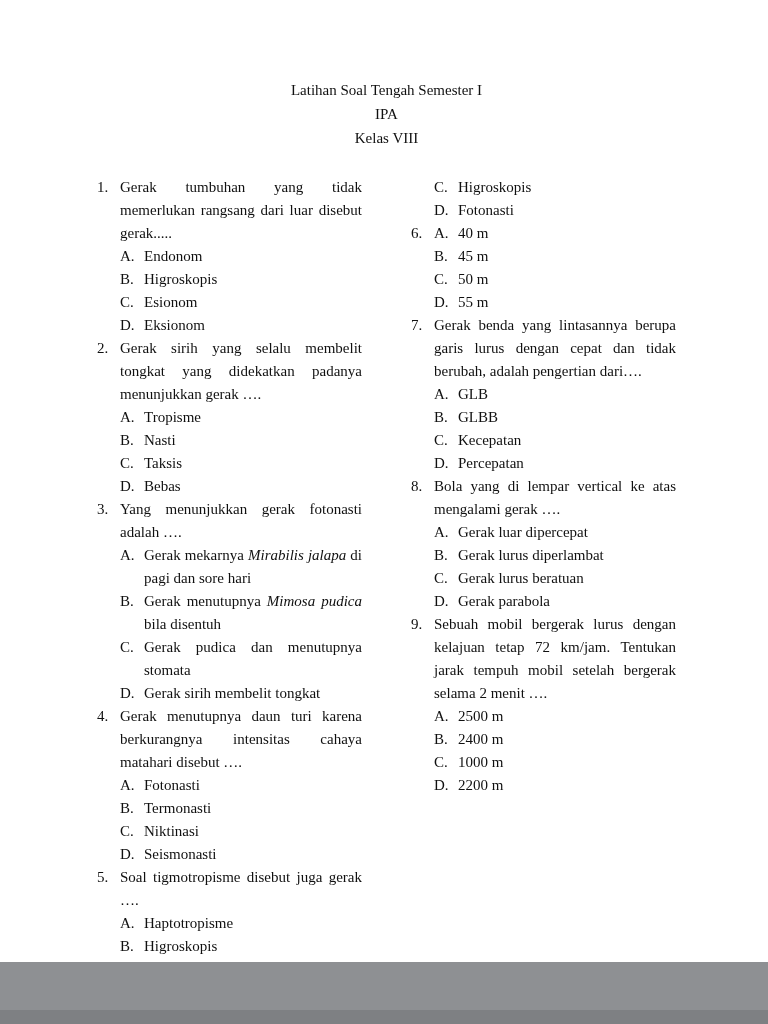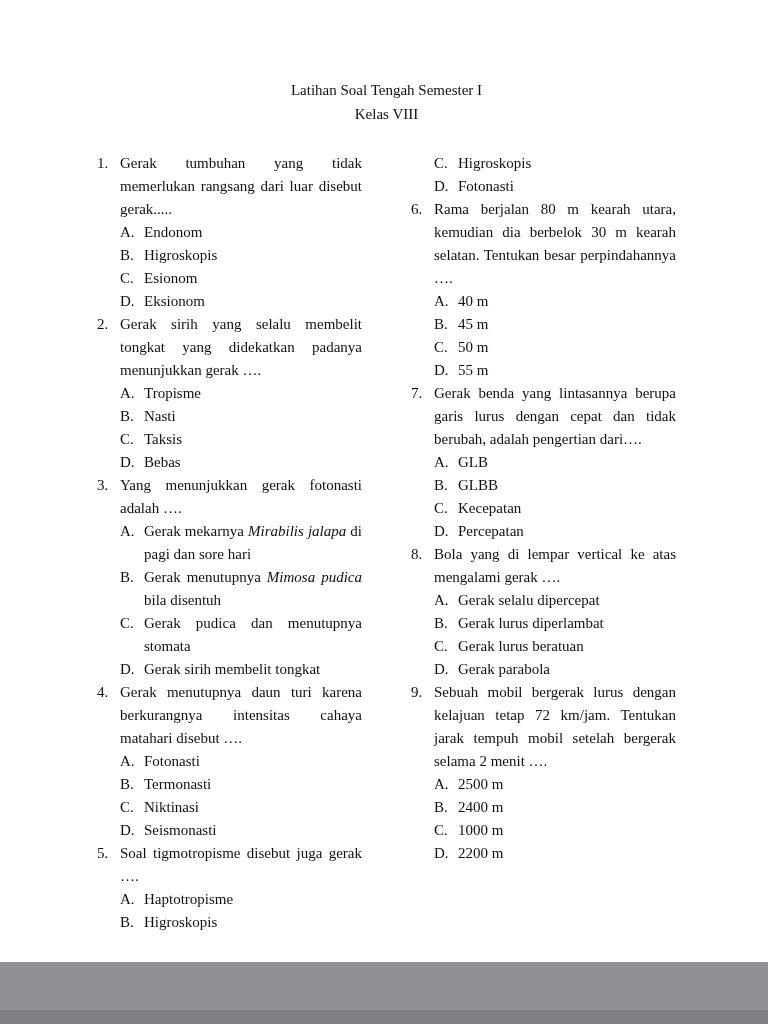--- a/index.html
+++ b/index.html
@@ -55,20 +55,21 @@
   }
   .viewer { position: relative; width: 768px; height: 1024px; }
 </style>
 </head>
 <body>
 
 <div class="viewer">
   <div class="paper">
     <header class="doc-header">
       <div>Latihan Soal Tengah Semester I</div>
+      <div>IPA</div>
       <div>Kelas VIII</div>
     </header>
     <main class="doc-columns">
       <section class="col" id="col-left">
           <div class="question">
             <div class="qnum">1.</div>
             <div class="qbody">
               <div class="qtext">Gerak tumbuhan yang tidak memerlukan rangsang dari luar disebut gerak.....</div>
               <div class="option">
                 <span class="olabel">A.</span>
@@ -179,21 +180,20 @@
               </div>
               <div class="option">
                 <span class="olabel">D.</span>
                 <span class="otext">Fotonasti</span>
               </div>
             </div>
           </div>
           <div class="question">
             <div class="qnum">6.</div>
             <div class="qbody">
-              <div class="qtext">Rama berjalan 80 m kearah utara, kemudian dia berbelok 30 m kearah selatan. Tentukan besar perpindahannya ….</div>
               <div class="option">
                 <span class="olabel">A.</span>
                 <span class="otext">40 m</span>
               </div>
               <div class="option">
                 <span class="olabel">B.</span>
                 <span class="otext">45 m</span>
               </div>
               <div class="option">
                 <span class="olabel">C.</span>
@@ -226,21 +226,21 @@
                 <span class="otext">Percepatan</span>
               </div>
             </div>
           </div>
           <div class="question">
             <div class="qnum">8.</div>
             <div class="qbody">
               <div class="qtext">Bola yang di lempar vertical ke atas mengalami gerak ….</div>
               <div class="option">
                 <span class="olabel">A.</span>
-                <span class="otext">Gerak selalu dipercepat</span>
+                <span class="otext">Gerak luar dipercepat</span>
               </div>
               <div class="option">
                 <span class="olabel">B.</span>
                 <span class="otext">Gerak lurus diperlambat</span>
               </div>
               <div class="option">
                 <span class="olabel">C.</span>
                 <span class="otext">Gerak lurus beratuan</span>
               </div>
               <div class="option">

